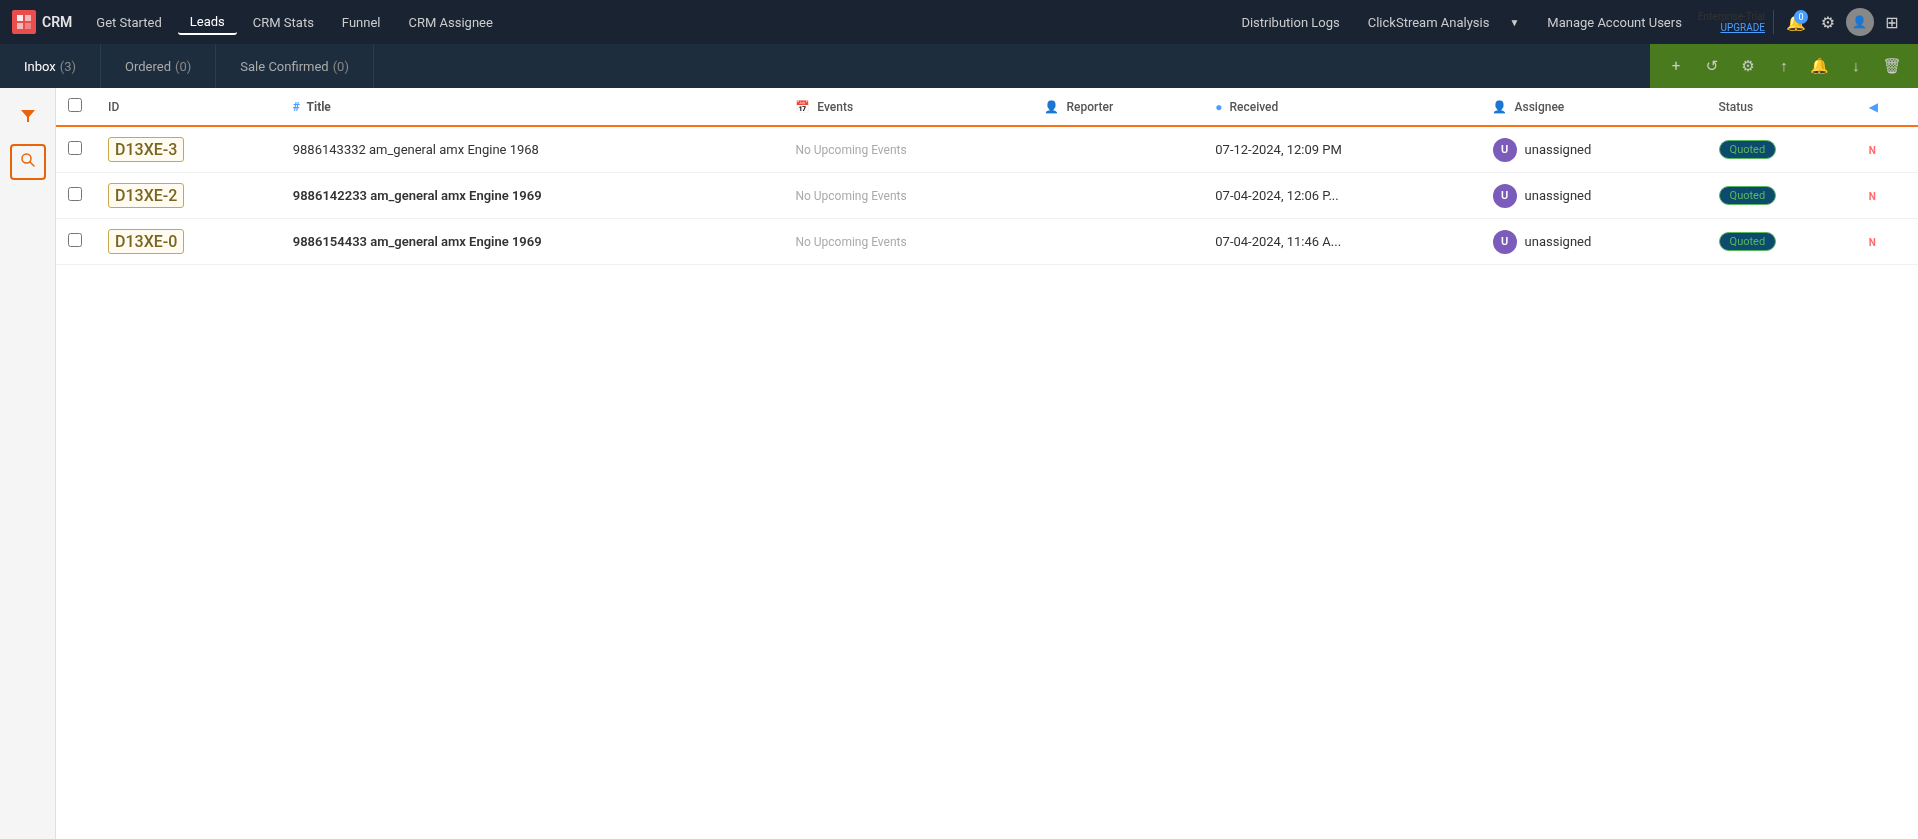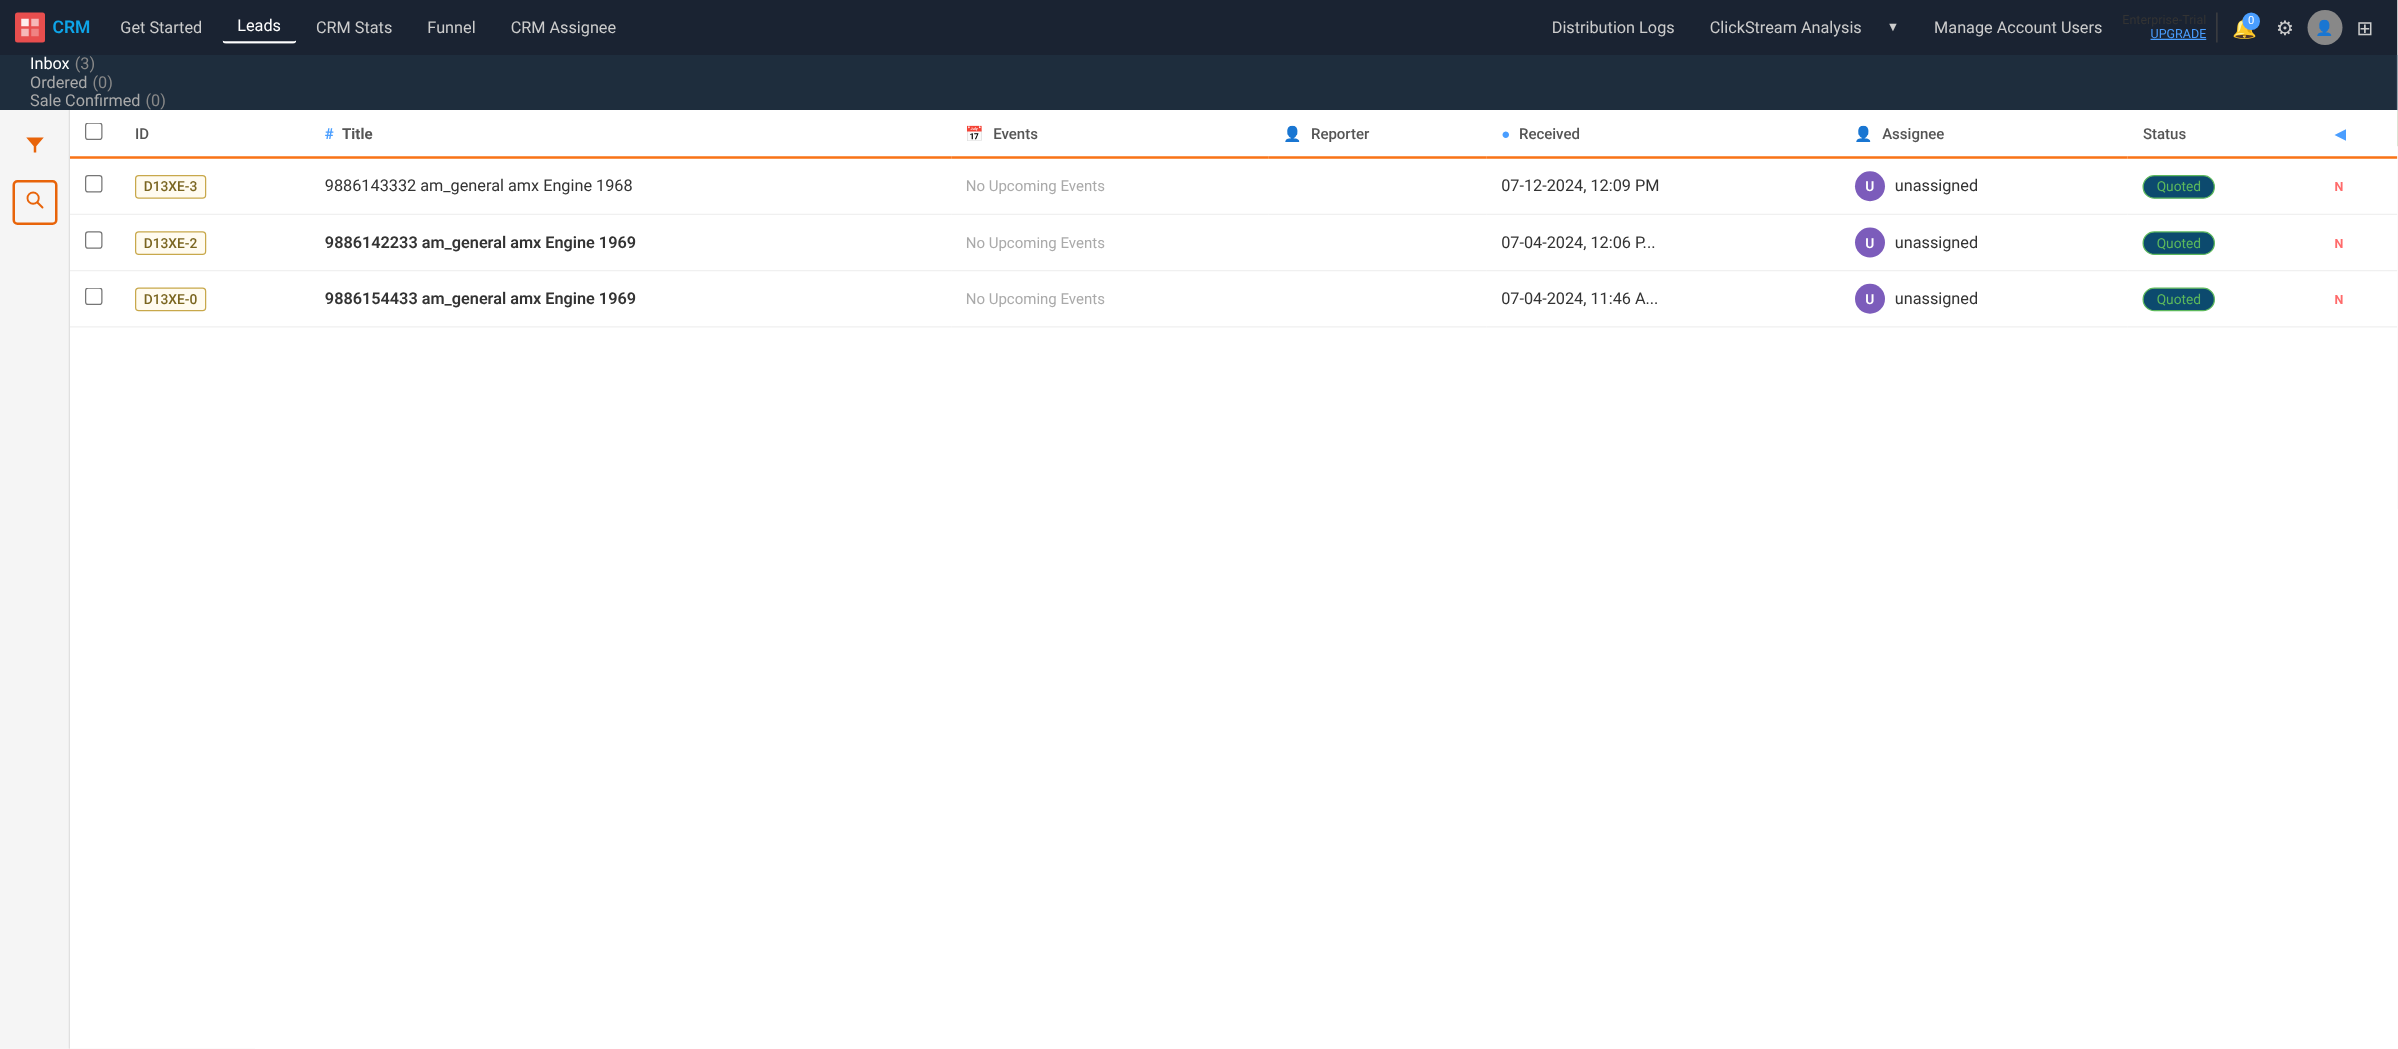--- a/index.html
+++ b/index.html
@@ -11,21 +11,21 @@
       align-items: center;
       background: #1a2332;
       height: 44px;
       padding: 0 12px;
       gap: 4px;
     }
     .nav-logo {
       display: flex;
       align-items: center;
       gap: 6px;
-      color: #0ea5e9;
+      color: #e5e5e5;
       font-weight: 600;
       font-size: 14px;
       margin-right: 8px;
     }
     .nav-logo-icon {
       background: #e84e4e;
       color: white;
       width: 24px;
       height: 24px;
       display: flex;
@@ -110,21 +110,20 @@
       font-size: 13px;
       padding: 4px 12px;
     }
 
     
     .sub-toolbar {
       display: flex;
       align-items: stretch;
       background: #1e2d3d;
       height: 44px;
-      flex-direction: column;
     }
     .sub-tab {
       display: flex;
       align-items: center;
       padding: 0 24px;
       color: #aaa;
       cursor: pointer;
       font-size: 13px;
       border-right: 1px solid #2a3d50;
       white-space: nowrap;
@@ -219,21 +218,21 @@
     }
 
     
     .lead-id-badge {
       display: inline-block;
       border: 1px solid #c8a84b;
       background: #fffbf0;
       color: #7a6520;
       padding: 2px 6px;
       border-radius: 3px;
-      font-size: 11px;
+      font-size: 16px;
       font-weight: 500;
     }
     .no-events-text { color: #aaa; font-size: 12px; }
 
     
     .status-badge {
       display: inline-block;
       border: 1px solid #5cb85c;
       color: #5cb85c;
       padding: 2px 10px;

